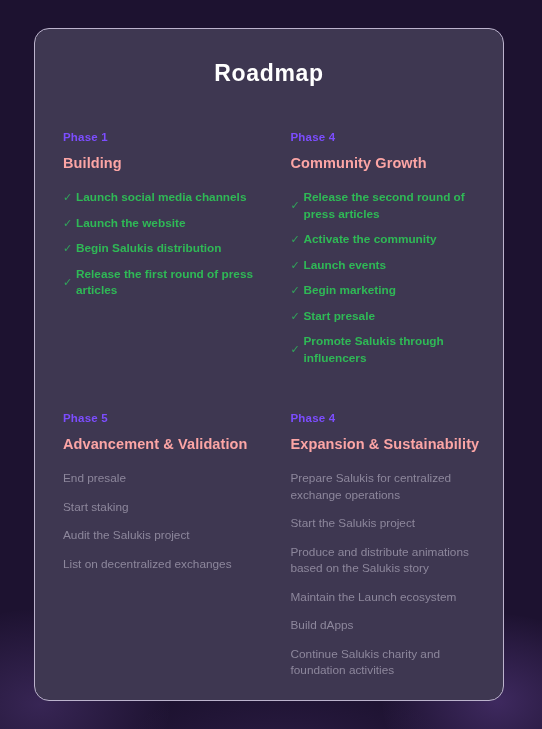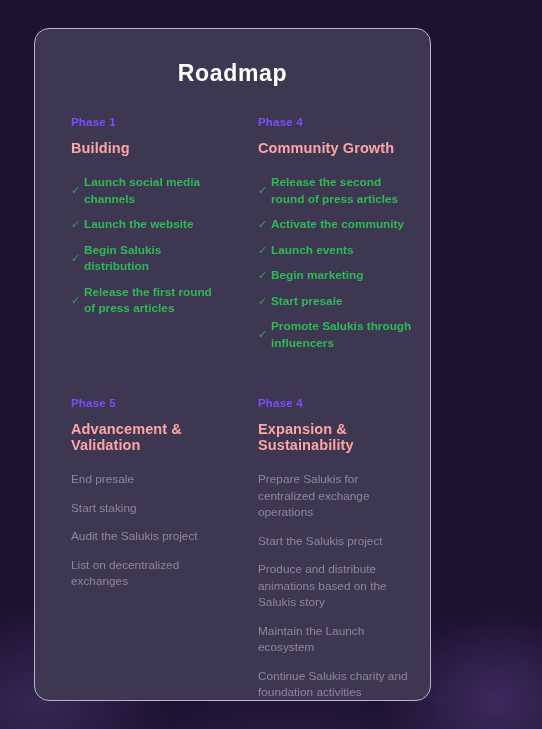--- a/index.html
+++ b/index.html
@@ -39,21 +39,21 @@
     bottom: -100px;
     width: 330px;
     height: 150px;
     background: radial-gradient(ellipse at center, rgba(100, 70, 150, 0.18) 0%, rgba(100, 70, 150, 0) 70%);
   }
 
   .card {
     position: absolute;
     left: 34px;
     top: 28px;
-    width: 397px;
+    width: 470px;
     height: 673px;
     box-sizing: border-box;
     background: #3e3751;
     border: 1px solid #bcb3cd;
     border-radius: 15px;
     z-index: 1;
     overflow: hidden;
   }
 
   .card-title {
@@ -62,22 +62,22 @@
     font-size: 23px;
     font-weight: bold;
     letter-spacing: 0.7px;
     margin: 31px 0 0 0;
   }
 
   .grid {
     display: grid;
     grid-template-columns: 1fr 1fr;
     column-gap: 33px;
-    padding: 0 18px 0 36px;
-    margin-top: 29px;
+    padding: 0 18px 0 28px;
+    margin-top: 44px;
   }
 
   .phase {
     min-width: 0;
   }
   .phase-top {
     margin-bottom: 0;
   }
   .phase-bottom {
     margin-top: 46px;
@@ -235,20 +235,23 @@
         <li class="item">
           <span class="item-text">Start the Salukis project</span>
         </li>
         <li class="item">
           <span class="item-text">Produce and distribute animations based on the Salukis story</span>
         </li>
         <li class="item">
           <span class="item-text">Maintain the Launch ecosystem</span>
         </li>
         <li class="item">
+          <span class="item-text">Build dApps</span>
+        </li>
+        <li class="item">
           <span class="item-text">Continue Salukis charity and foundation activities</span>
         </li>
 
       </ul>
     </section>
 
   </div>
 </div>
 
 </body></html>

